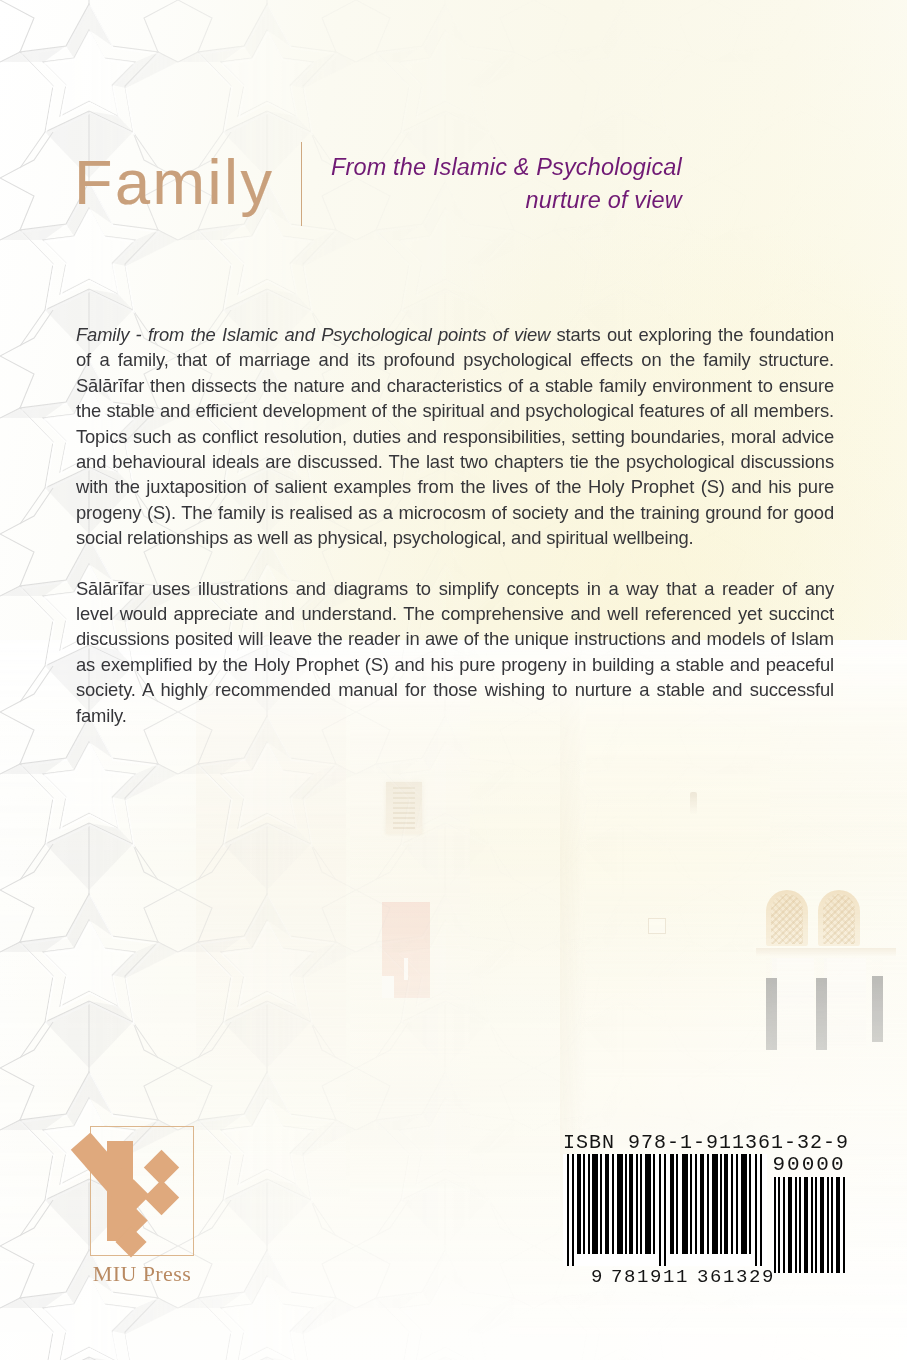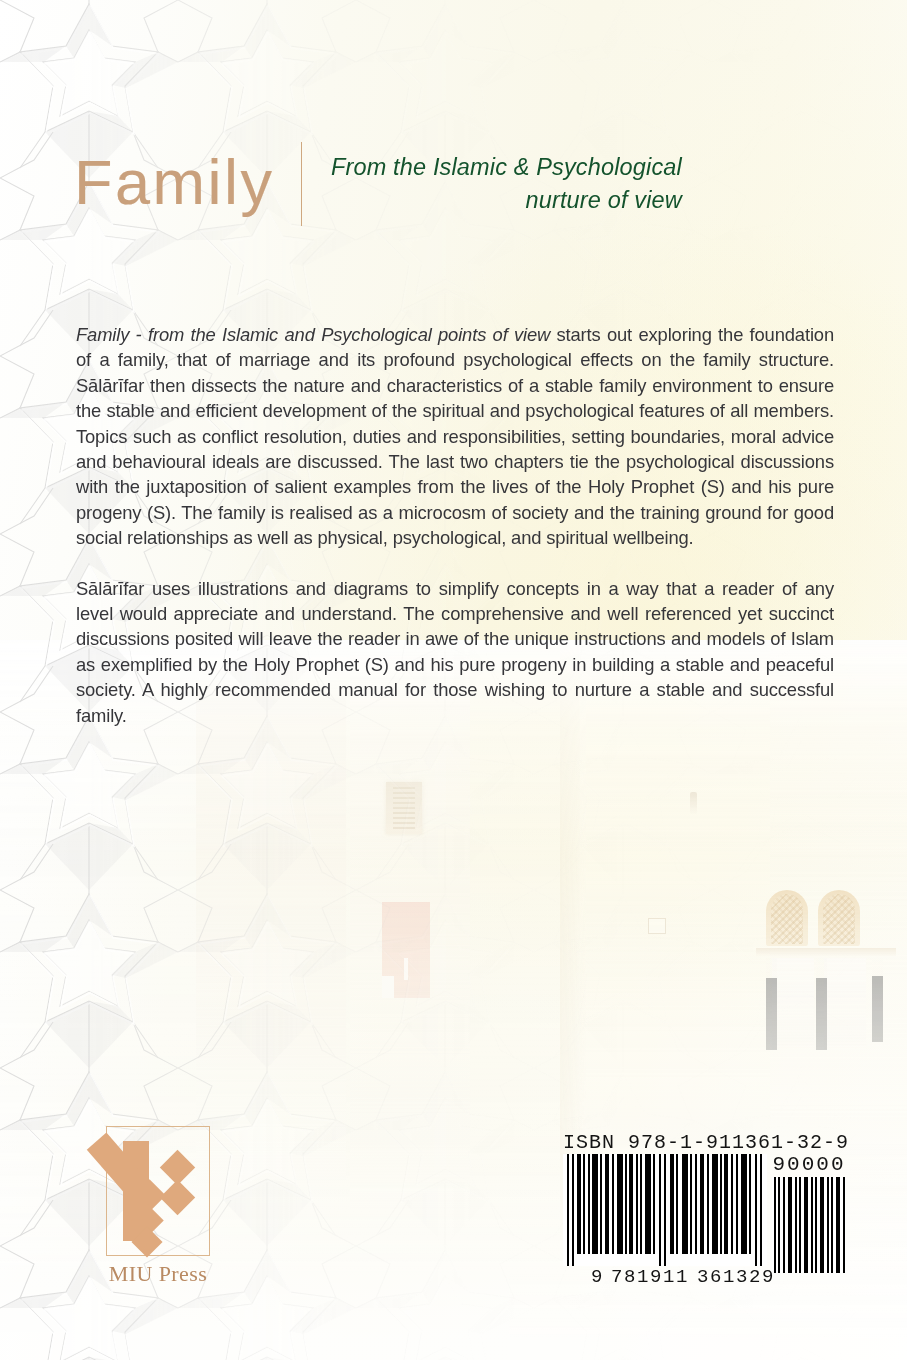--- a/index.html
+++ b/index.html
@@ -168,21 +168,21 @@
     margin-right: 29px;
     align-self: flex-start;
     margin-top: 4px;
   }
   .subtitle {
     font-family: "Liberation Sans", sans-serif;
     font-style: italic;
     font-size: 23.5px;
     font-weight: 400;
     line-height: 1.42;
-    color: #14532d;
+    color: #701a75;
     letter-spacing: 0.15px;
     padding-top: 4px;
   }
 
   
   .blurb {
     position: absolute;
     left: 76px;
     top: 322px;
     width: 758px;
@@ -194,21 +194,21 @@
     text-justify: inter-word;
     letter-spacing: -0.15px;
   }
   .blurb p { margin: 0 0 25px 0; }
   .blurb p:last-child { margin-bottom: 0; }
   .blurb em { font-style: italic; }
 
   
   .publisher {
     position: absolute;
-    left: 102px;
+    left: 86px;
     top: 1126px;
     width: 112px;
     text-align: center;
   }
   .logo-frame {
     width: 104px;
     height: 130px;
     border: 1.4px solid #dcb68d;
     position: relative;
     margin: 0 auto;

